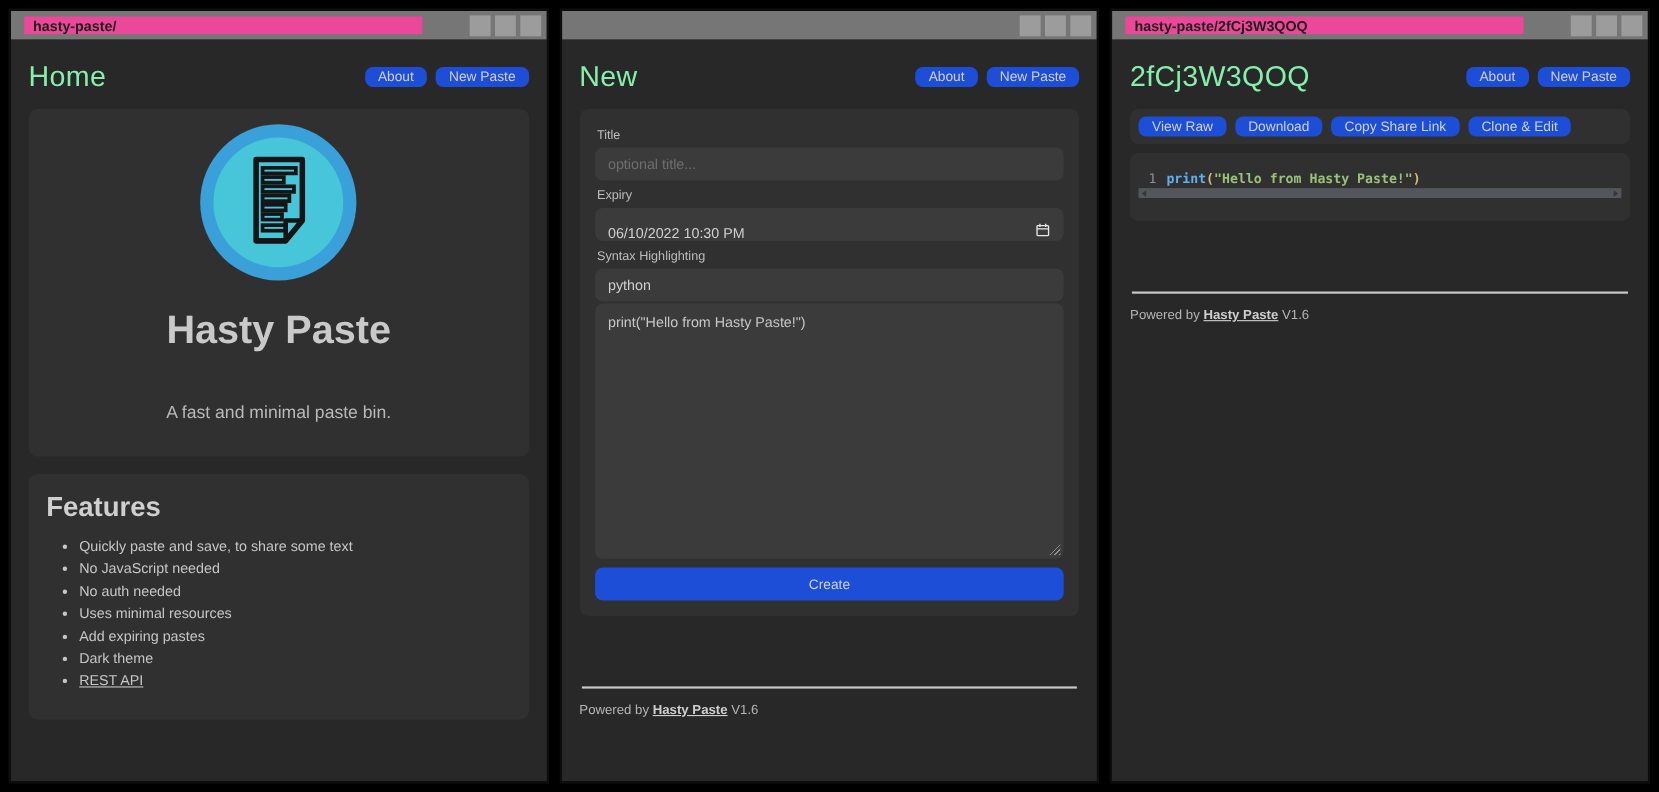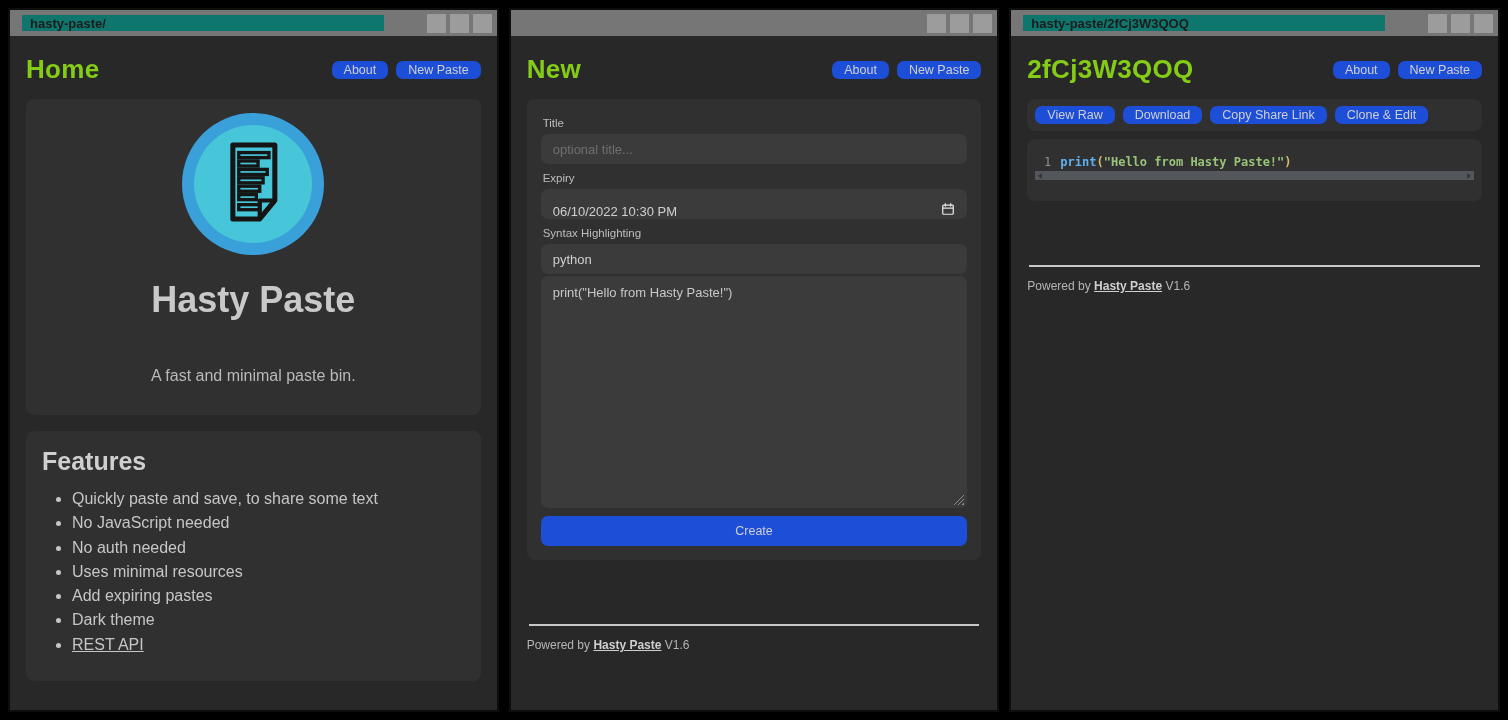--- a/index.html
+++ b/index.html
@@ -12,47 +12,47 @@
   }
   *{box-sizing:border-box;margin:0;padding:0;}
   html,body{width:1508px;height:720px;background:#000;overflow:hidden;}
   body{font-family:"Liberation Sans",sans-serif;}
 
   .desktop{display:flex;gap:10px;padding:8px;height:720px;}
   .window{flex:1;height:704px;border:2px solid #0d0d0d;background:#282828;display:flex;flex-direction:column;overflow:hidden;}
 
   
   .titlebar{height:26px;background:#767676;display:flex;align-items:center;padding:0 5px 0 12px;flex:0 0 auto;}
-  .titlebar .urlfield{flex:0 0 77%;height:16px;background:#0f766e;line-height:18px;padding-left:8px;
+  .titlebar .urlfield{flex:0 0 77%;height:16px;background:#ec4899;line-height:18px;padding-left:8px;
     font-size:13px;font-weight:bold;color:#1c1c1c;white-space:nowrap;overflow:hidden;}
   .titlebar .spacer{flex:1;}
   .winbtn{width:19px;height:19px;background:#9c9c9c;margin-left:4px;flex:0 0 auto;}
 
   
   .content{flex:1;background:#282828;padding:14px 16px;color:#c9c9c9;overflow:hidden;}
   .pagehead{display:flex;justify-content:space-between;align-items:center;margin:4px 0 14px 0;}
-  .pagehead h1{font-size:26px;font-weight:bold;color:#84cc16;letter-spacing:.3px;}
+  .pagehead h1{font-size:26px;font-weight:normal;color:#86efac;letter-spacing:.3px;}
   .navbtns{display:flex;gap:8px;}
   .btn{background:#1d4ed8;color:#d0d0d0;border:none;border-radius:7px;padding:2px 12px;
     font-size:12.5px;font-family:inherit;cursor:pointer;white-space:nowrap;}
 
   .card{background:#303030;border-radius:8px;}
 
   
   .hero{padding:14px 16px 30px 16px;text-align:center;}
   .logo-outer{width:142px;height:142px;border-radius:50%;background:var(--accent-outer);margin:0 auto;
     display:flex;align-items:center;justify-content:center;}
   .logo-inner{width:118px;height:118px;border-radius:50%;background:var(--accent-inner);
     display:flex;align-items:center;justify-content:center;}
   .hero-title{font-size:36px;font-weight:bold;color:#c9c9c9;margin-top:24px;}
   .hero-tagline{font-size:16px;color:#b9b9b9;margin-top:46px;}
 
   .features{margin-top:16px;padding:16px 16px 22px 16px;}
   .features h2{font-size:25px;font-weight:bold;color:#cfcfcf;}
-  .features ul{margin:13px 0 0 30px;font-size:16px;color:#c6c6c6;}
+  .features ul{margin:13px 0 0 30px;font-size:13px;color:#c6c6c6;}
   .features li{margin-bottom:3.5px;line-height:1.3;}
   .features a{color:#c6c6c6;text-decoration:underline;}
 
   
   .foot{margin-top:64px;}
   .foot hr{border:none;border-top:2px solid #c8c8c8;margin:0 2px 12px 2px;}
   .foot .foot-text{text-align:left;font-size:12px;color:#b5b5b5;}
   .foot a{color:#cfcfcf;font-weight:bold;text-decoration:underline;}
 
   

